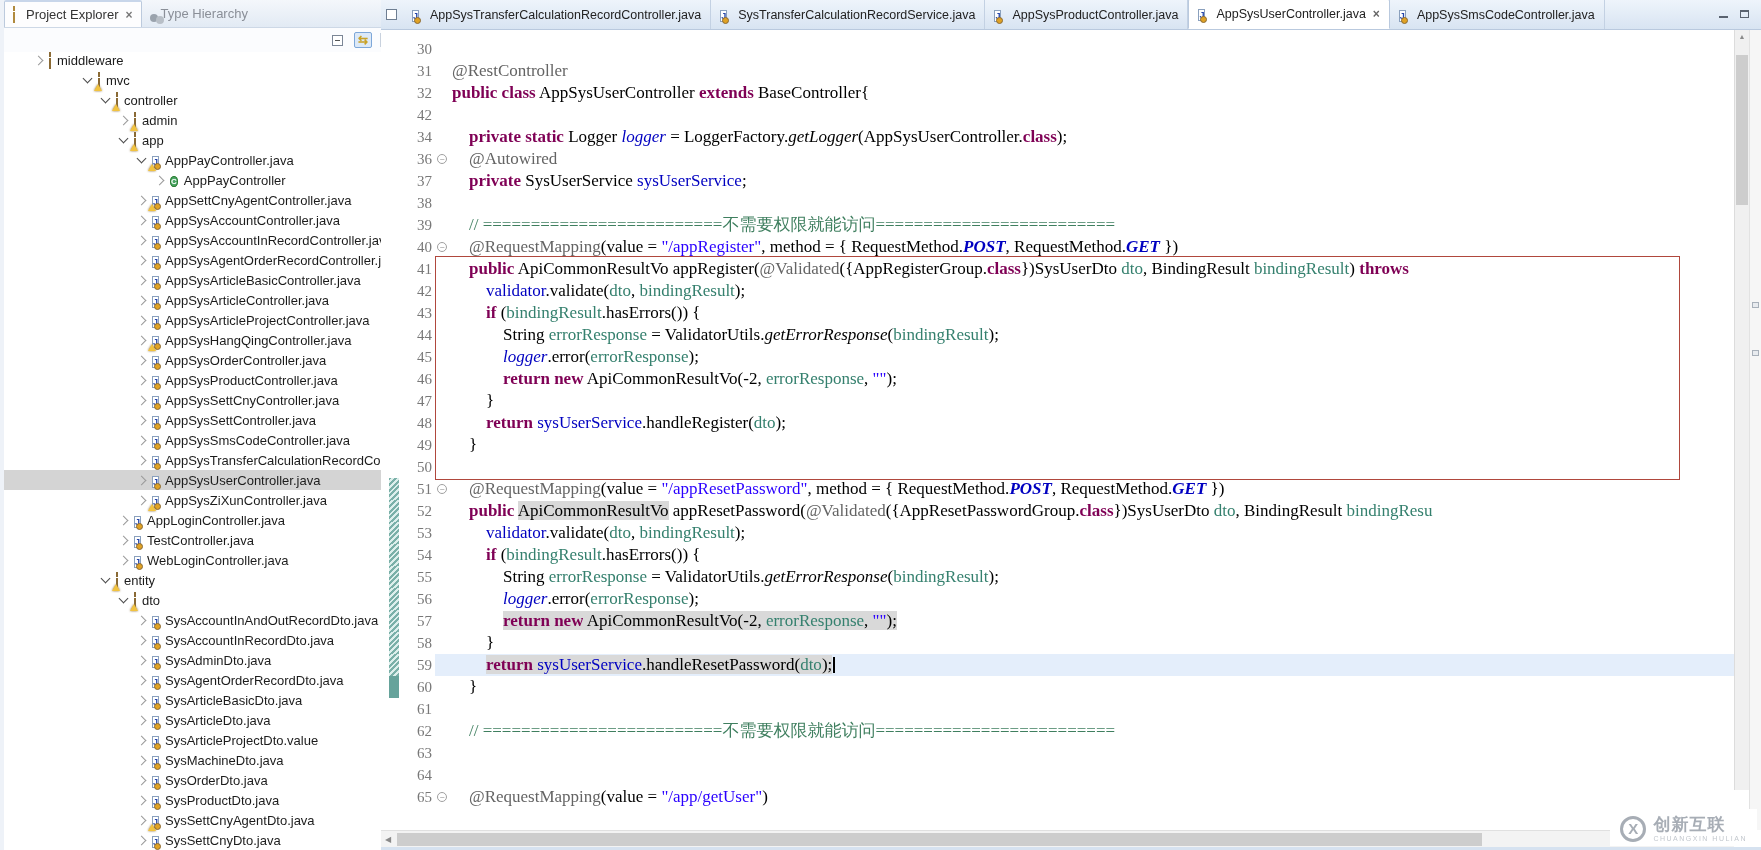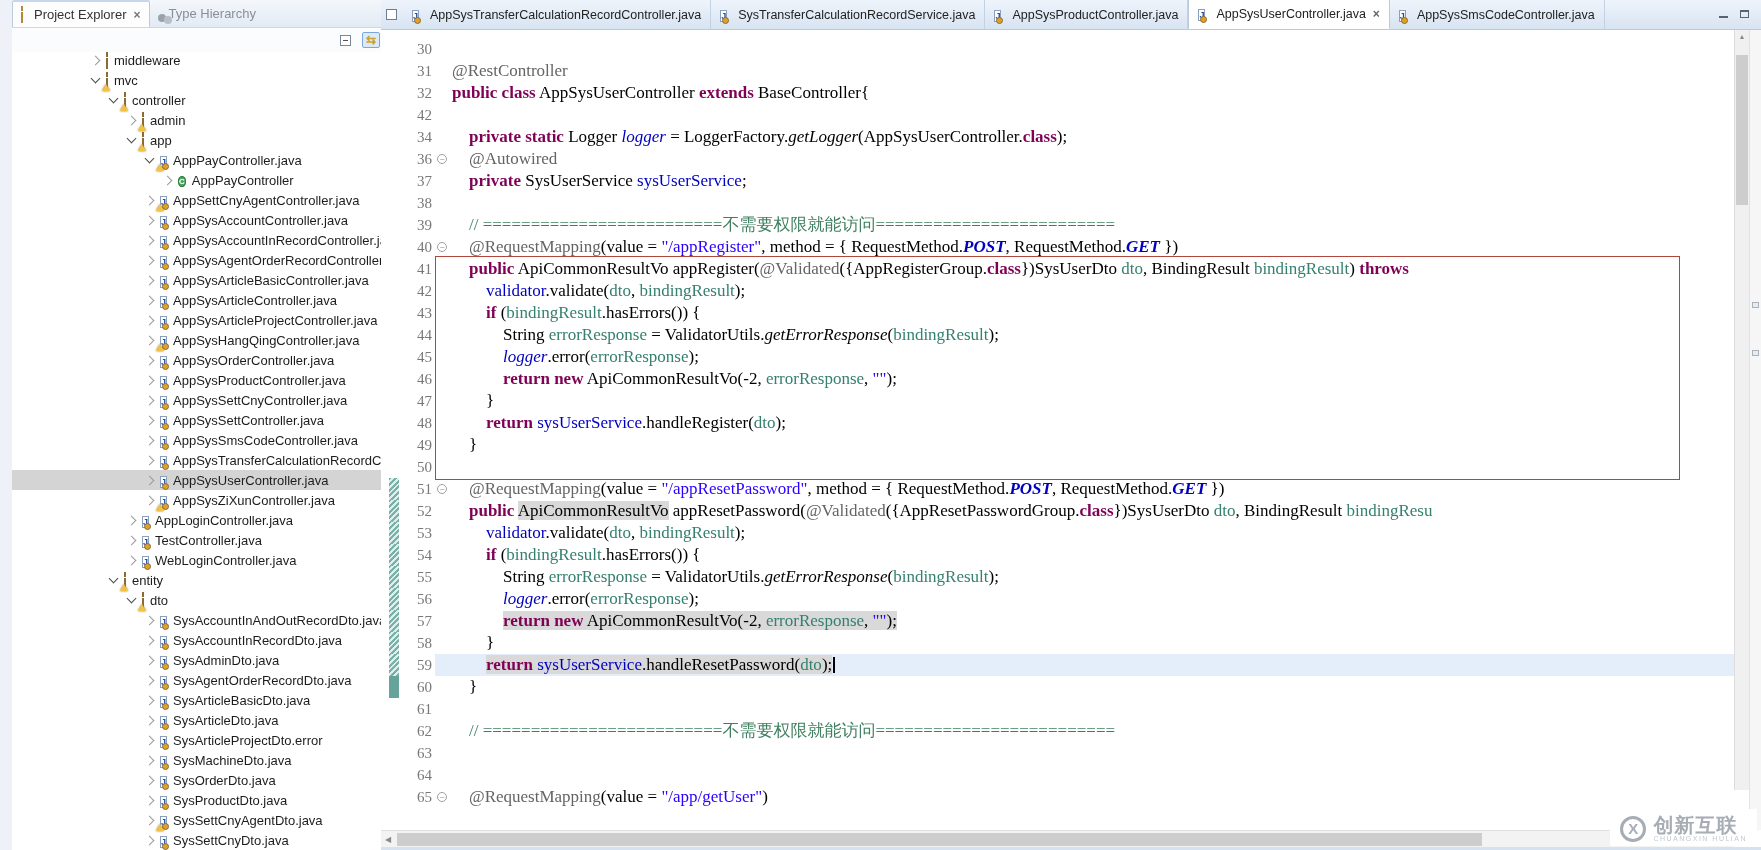--- a/index.html
+++ b/index.html
@@ -1,21 +1,21 @@
 <!DOCTYPE html>
 <html><head>
 <meta charset="utf-8">
 <style>
   * { margin:0; padding:0; box-sizing:border-box; }
   html,body { width:1761px; height:850px; overflow:hidden; background:#eef2f8;
               font-family:"Liberation Sans", sans-serif; }
   .app { position:relative; width:1761px; height:850px; background:#eef2f8; }
 
   
-  .panel { position:absolute; left:12px; top:0; width:436px; height:850px;
+  .panel { position:absolute; left:4px; top:0; width:436px; height:850px;
            background:#ffffff; border-right:1px solid #b9c4d4; }
   .phead { height:28px; background:linear-gradient(#f4f7fb,#e2eaf4);
            border-bottom:1px solid #cdd8e6; display:flex; align-items:stretch; }
   .ptab { display:flex; align-items:center; gap:5px; padding:0 8px; font-size:13px; color:#333; }
   .ptab.active { background:#fdfdfe; border:1px solid #bccadd; border-bottom:none;
                  border-top:2px solid #c8d6ea; border-radius:2px 2px 0 0; }
   .ptab.dim { color:#8a8f98;align-items:center; }
   .pclose { color:#777; font-size:12px; font-weight:bold; margin-left:2px; }
   .win-ico { display:inline-block; }
   .ico-min { width:9px; height:8px; border-bottom:2px solid #5a6370; }
@@ -112,21 +112,21 @@
           border-top:1px solid #e0e0e0; display:flex; align-items:center; }
   .hbar .arr { width:14px; text-align:center; font-size:8px; color:#8a8a8a; }
   .hbar .thumb { height:13px; width:1085px; background:#cdcdcd; margin-left:2px; }
   .bstrip { position:absolute; left:0; right:0; top:847px; height:3px; background:#d6e2f0; }
 
   
   .wm { position:absolute; right:4px; bottom:4px; background:#fff; padding:6px 10px 4px 10px;
         display:flex; align-items:center; gap:7px; }
   .wm-logo { width:26px; height:26px; border:3px solid #a7adb5; border-radius:50%;
              color:#a7adb5; font-weight:bold; font-size:15px; line-height:20px; text-align:center; }
-  .wm-title { color:#a7adb5; font-size:20px; font-weight:bold; letter-spacing:1px; line-height:20px; }
+  .wm-title { color:#a7adb5; font-size:17px; font-weight:bold; letter-spacing:1px; line-height:20px; }
   .wm-sub { color:#c2c7cd; font-size:7px; letter-spacing:1.5px; }
 </style>
 </head>
 <body>
 
 <div class="app">
 
   <aside class="panel">
     <div class="phead">
       <div class="ptab active">
@@ -152,21 +152,21 @@
         </span>
       <span class="tsep"></span>
       <span class="tico">
           <span class="ico-gears"></span>
         </span>
       <span class="tico">
           <span class="ico-viewmenu">▽</span>
         </span>
     </div>
     <div class="tree" id="tree">
-        <div class="trow" style="padding-left: 80px;">
+        <div class="trow" style=" margin-left: 31px;">
           <span class="chev"></span>
           <span class="nicon"><span class="i-pkg"></span></span>
           <span>middleware</span>
         </div>
         <div class="trow" style="padding-left: 80px;">
           <span class="chev open"></span>
           <span class="nicon"><span class="i-pkg"></span><span class="warn"></span></span>
           <span>mvc</span>
         </div>
         <div class="trow" style="padding-left: 98px;">
@@ -325,21 +325,21 @@
           <span>SysArticleBasicDto.java</span>
         </div>
         <div class="trow" style="padding-left: 134px;">
           <span class="chev"></span>
           <span class="nicon"><span class="i-java">J</span></span>
           <span>SysArticleDto.java</span>
         </div>
         <div class="trow" style="padding-left: 134px;">
           <span class="chev"></span>
           <span class="nicon"><span class="i-java">J</span></span>
-          <span>SysArticleProjectDto.error</span>
+          <span>SysArticleProjectDto.value</span>
         </div>
         <div class="trow" style="padding-left: 134px;">
           <span class="chev"></span>
           <span class="nicon"><span class="i-java">J</span></span>
           <span>SysMachineDto.java</span>
         </div>
         <div class="trow" style="padding-left: 134px;">
           <span class="chev"></span>
           <span class="nicon"><span class="i-java">J</span></span>
           <span>SysOrderDto.java</span>

